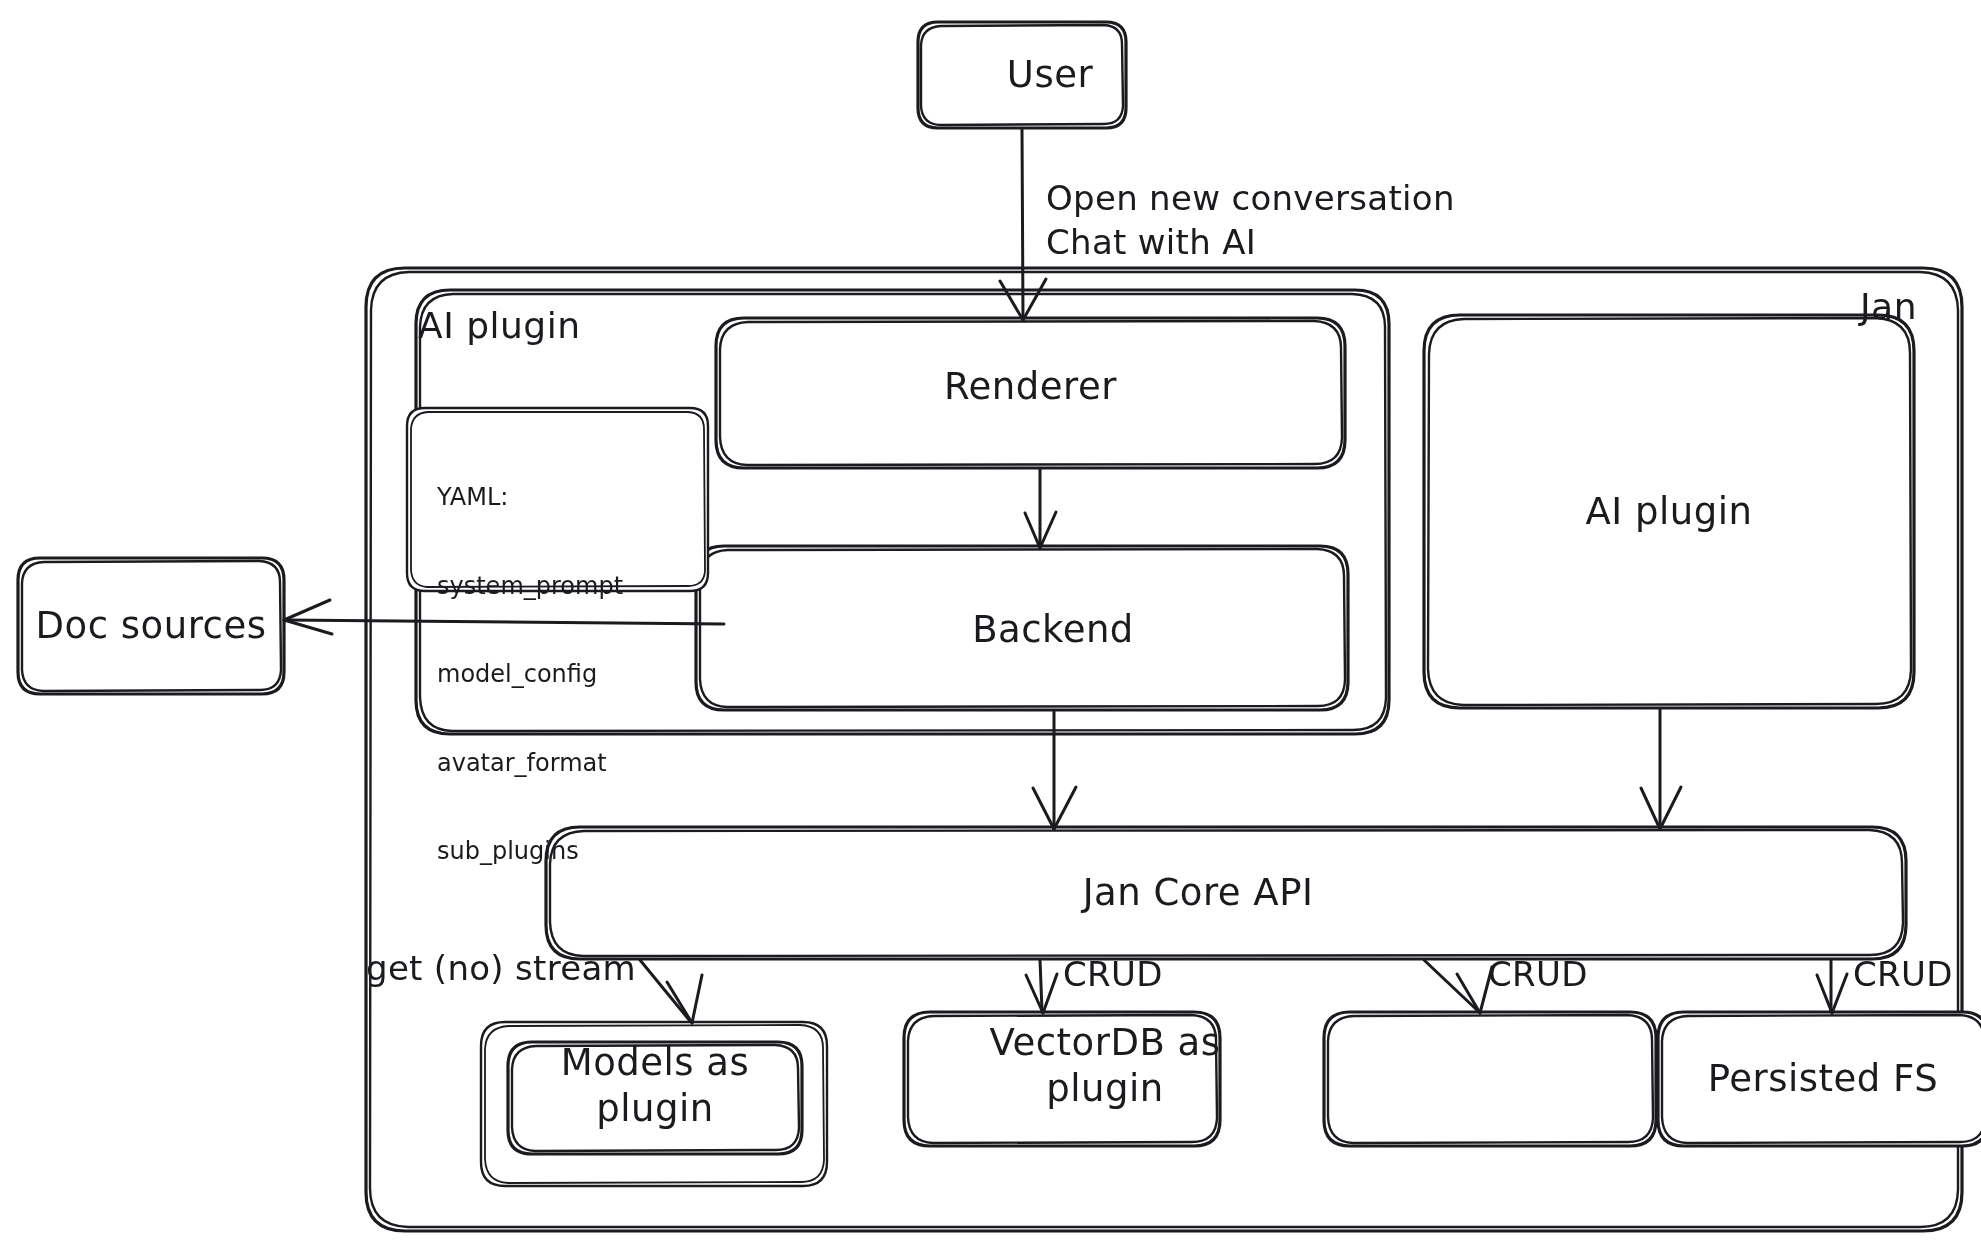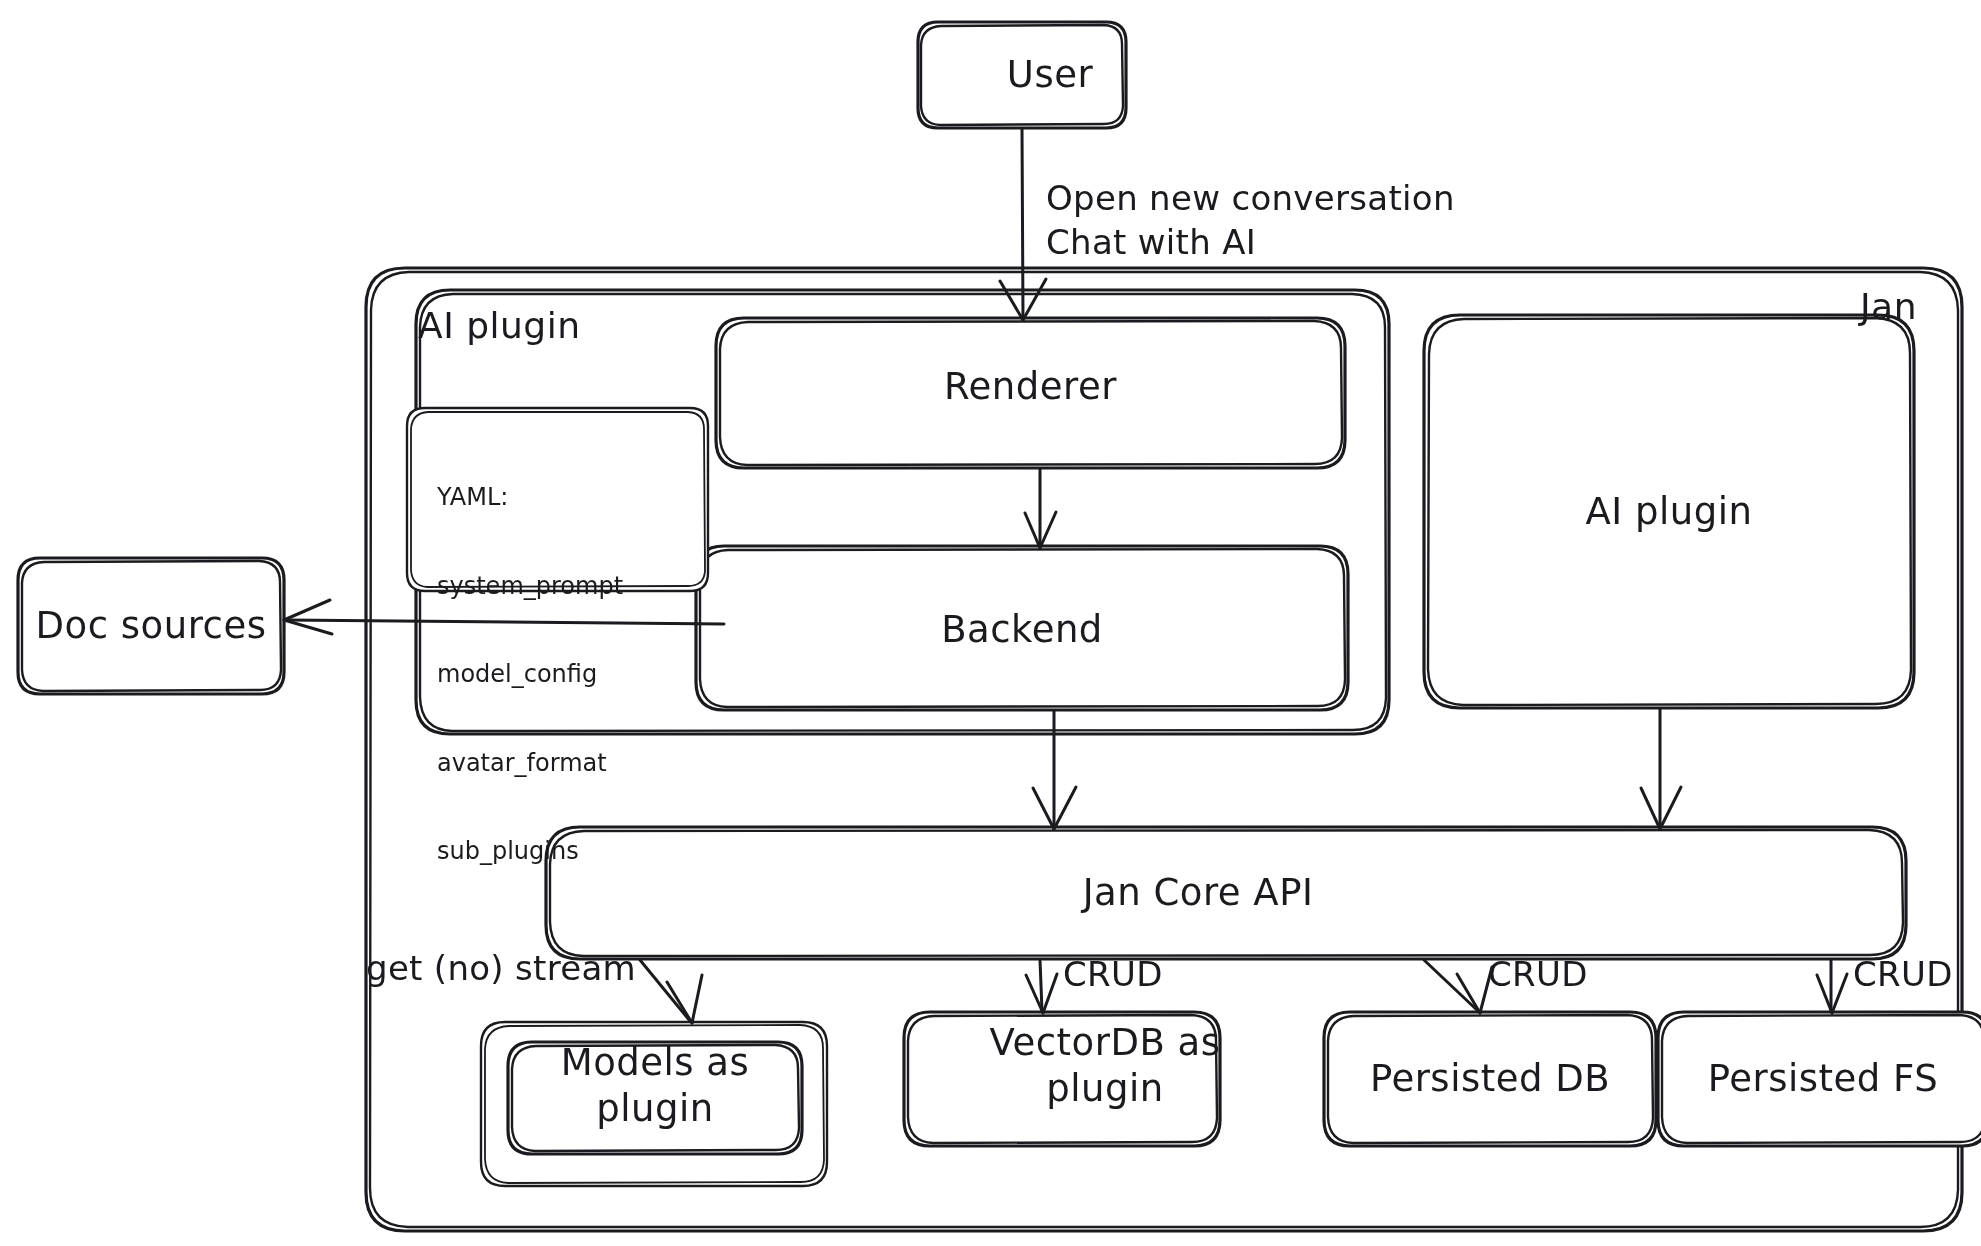--- a/index.html
+++ b/index.html
@@ -227,35 +227,34 @@
   </svg>
 
   <div class="group-label" style="left:1860px; top:286px;">Jan</div>
 
   <div class="group-label" style="left:418px; top:305px;">AI plugin</div>
 
   <div class="node-label centerbox" style="left:918px; top:22px; width:208px; height:106px;padding-left:28px;">User</div>
 
   <div class="node-label centerbox" style="left:716px; top:318px; width:629px; height:138px;">Renderer</div>
 
-  <div class="node-label centerbox" style="left:696px; top:546px; width:652px; height:168px;">Backend</div>
+  <div class="node-label centerbox" style="left:727px; top:546px; width:652px; height:168px;">Backend</div>
 
   <div class="node-label centerbox" style="left:1424px; top:315px; width:490px; height:393px;">AI plugin</div>
 
   <div class="node-label centerbox" style="left:18px; top:558px; width:266px; height:136px;">Doc sources</div>
 
   <div class="node-label centerbox" style="left:518px; top:827px; width:1360px; height:132px;">Jan Core API</div>
 
   <div class="node-label centerbox" style="left:508px; top:1042px; width:294px; height:88px; white-space:pre-line;">Models as
 plugin</div>
 
   <div class="node-label centerbox" style="left:947px; top:1012px; width:316px; height:108px; white-space:pre-line;">VectorDB as
 plugin</div>
 
-  <div class="node-label centerbox" style="left:1324px; top:1012px; width:332px; height:134px;">Persisted DB</div>
 
   <div class="node-label centerbox" style="left:1658px; top:1012px; width:330px; height:134px;">Persisted FS</div>
 
   <div class="yaml-block" style="left:437px; top:424px;">
     <div class="yaml-line" style="position:static;">YAML:</div>
     <div class="yaml-line" style="position:static;">system_prompt</div>
     <div class="yaml-line" style="position:static;">model_config</div>
     <div class="yaml-line" style="position:static;">avatar_format</div>
     <div class="yaml-line" style="position:static;">sub_plugins</div>
   </div>

